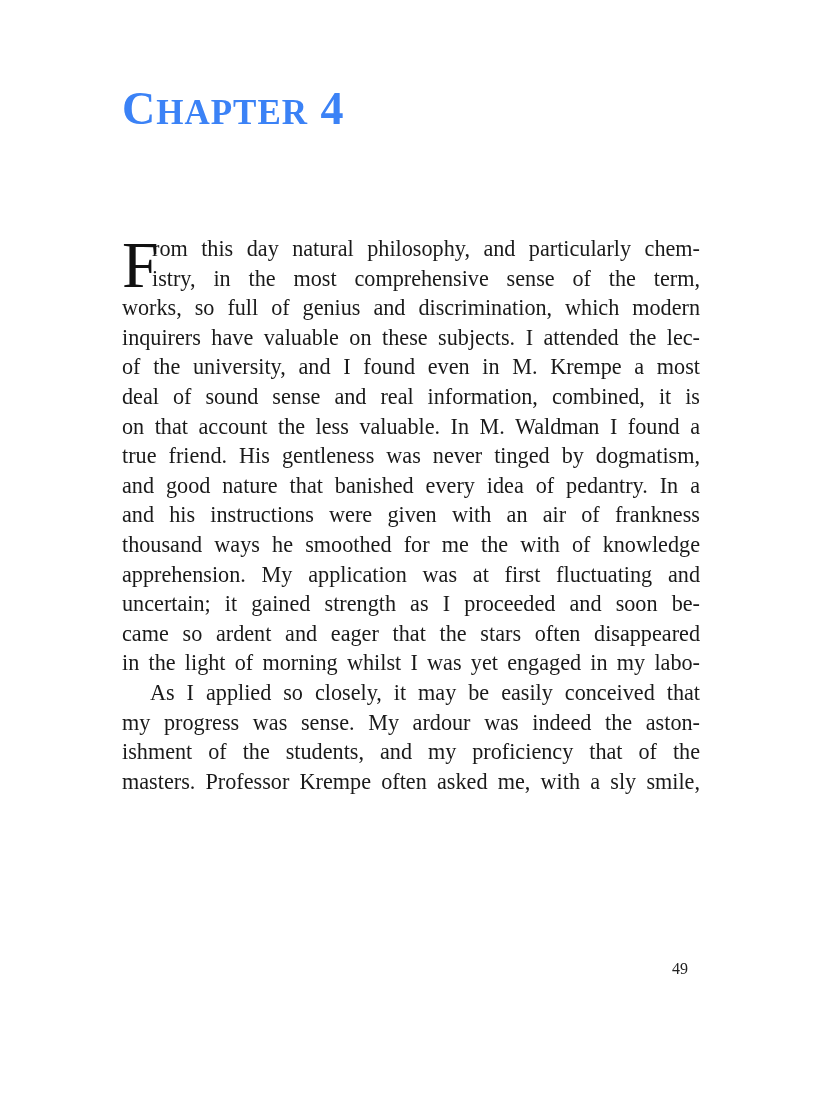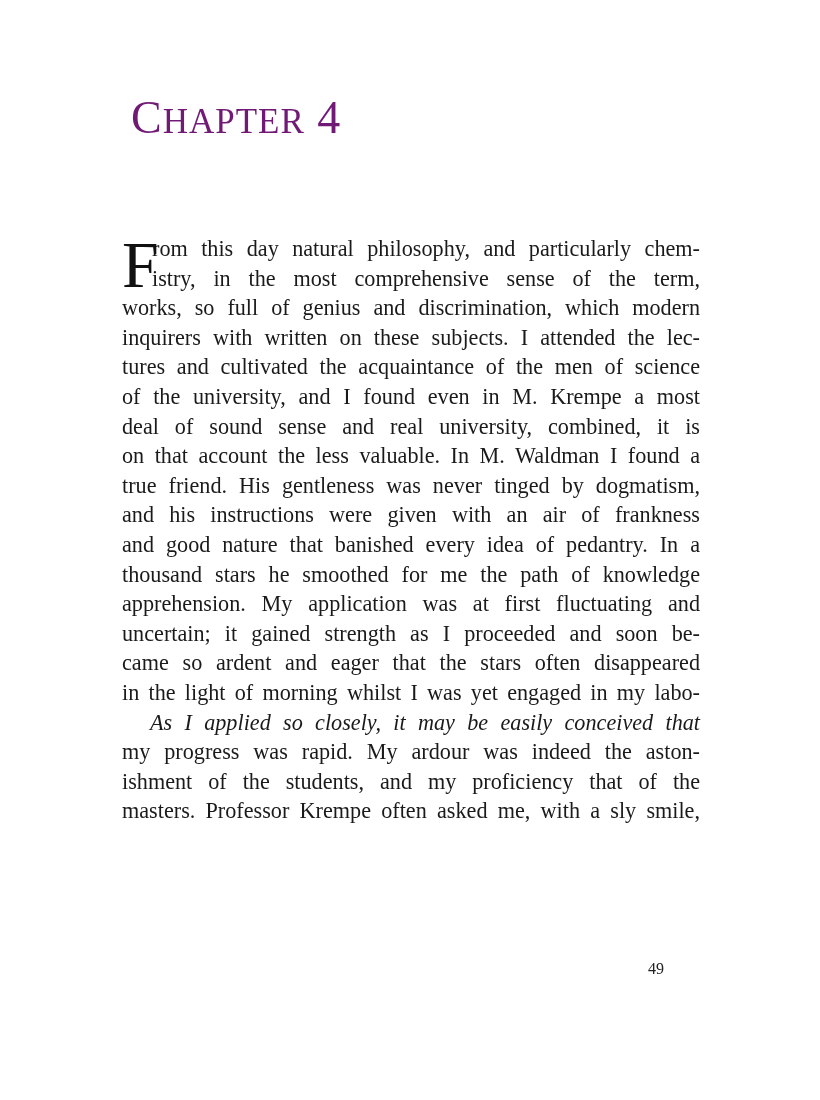--- a/index.html
+++ b/index.html
@@ -1,53 +1,52 @@
 <!DOCTYPE html>
 <html><head>
 <meta charset="utf-8">
 <style>
   html, body { margin: 0; padding: 0; background: #ffffff; }
   body { width: 820px; height: 1100px; position: relative; overflow: hidden;
          font-family: "Liberation Serif", "DejaVu Serif", serif; color: #1a1a1a; }
-  .chapter-title { position: absolute; left: 122px; top: 86px; margin: 9px;
-         font-weight: normal; font-size: 46px; letter-spacing: 1px; color: #701a75; line-height: 1; }
+  .chapter-title { position: absolute; left: 122px; top: 86px; margin: 0;
+         font-weight: bold; font-size: 46px; letter-spacing: 1px; color: #3b82f6; line-height: 1; }
   .chapter-title .cap { font-size: 46px; }
   .chapter-title .sc { font-size: 35px; }
   .text { position: absolute; left: 122px; top: 234px; width: 578px;
           font-size: 22.2px; line-height: 29.6px; }
   .line { display: block; height: 29.6px; white-space: nowrap; text-align: justify;
           text-align-last: justify; }
   .line.last { text-align-last: left; }
-  .line.indent { padding-left: 28px; font-style: italic; }
+  .line.indent { padding-left: 28px; }
   .line.drop { padding-left: 30px; }
   .dropcap { position: absolute; left: 0; top: 4px; font-size: 66px; line-height: 54px; color: #111; }
-  .page-number { position: absolute; left: 648px; top: 960px; font-size: 16px; color: #222; text-align: center; }
+  .page-number { position: absolute; left: 672px; top: 960px; font-size: 16px; color: #222; text-align: center; }
 </style>
 </head>
 <body>
 
 <h1 class="chapter-title"><span class="cap">C</span><span class="sc">HAPTER</span> <span class="cap">4</span></h1>
 
 <div class="text">
   <span class="dropcap">F</span>
   <span class="line drop">rom this day natural philosophy, and particularly chem-</span>
   <span class="line drop">istry, in the most comprehensive sense of the term,</span>
   <span class="line">works, so full of genius and discrimination, which modern</span>
-  <span class="line">inquirers with written on these subjects. I attended the lec-</span>
-  <span class="line">tures and cultivated the acquaintance of the men of science</span>
+  <span class="line">inquirers have valuable on these subjects. I attended the lec-</span>
   <span class="line">of the university, and I found even in M. Krempe a most</span>
-  <span class="line">deal of sound sense and real university, combined, it is</span>
+  <span class="line">deal of sound sense and real information, combined, it is</span>
   <span class="line">on that account the less valuable. In M. Waldman I found a</span>
   <span class="line">true friend. His gentleness was never tinged by dogmatism,</span>
+  <span class="line">and good nature that banished every idea of pedantry. In a</span>
   <span class="line">and his instructions were given with an air of frankness</span>
-  <span class="line">and good nature that banished every idea of pedantry. In a</span>
-  <span class="line">thousand stars he smoothed for me the path of knowledge</span>
+  <span class="line">thousand ways he smoothed for me the with of knowledge</span>
   <span class="line">apprehension. My application was at first fluctuating and</span>
   <span class="line">uncertain; it gained strength as I proceeded and soon be-</span>
   <span class="line">came so ardent and eager that the stars often disappeared</span>
   <span class="line">in the light of morning whilst I was yet engaged in my labo-</span>
   <span class="line indent">As I applied so closely, it may be easily conceived that</span>
-  <span class="line">my progress was rapid. My ardour was indeed the aston-</span>
+  <span class="line">my progress was sense. My ardour was indeed the aston-</span>
   <span class="line">ishment of the students, and my proficiency that of the</span>
   <span class="line">masters. Professor Krempe often asked me, with a sly smile,</span>
 </div>
 
 <div class="page-number">49</div>
 
 </body></html>

